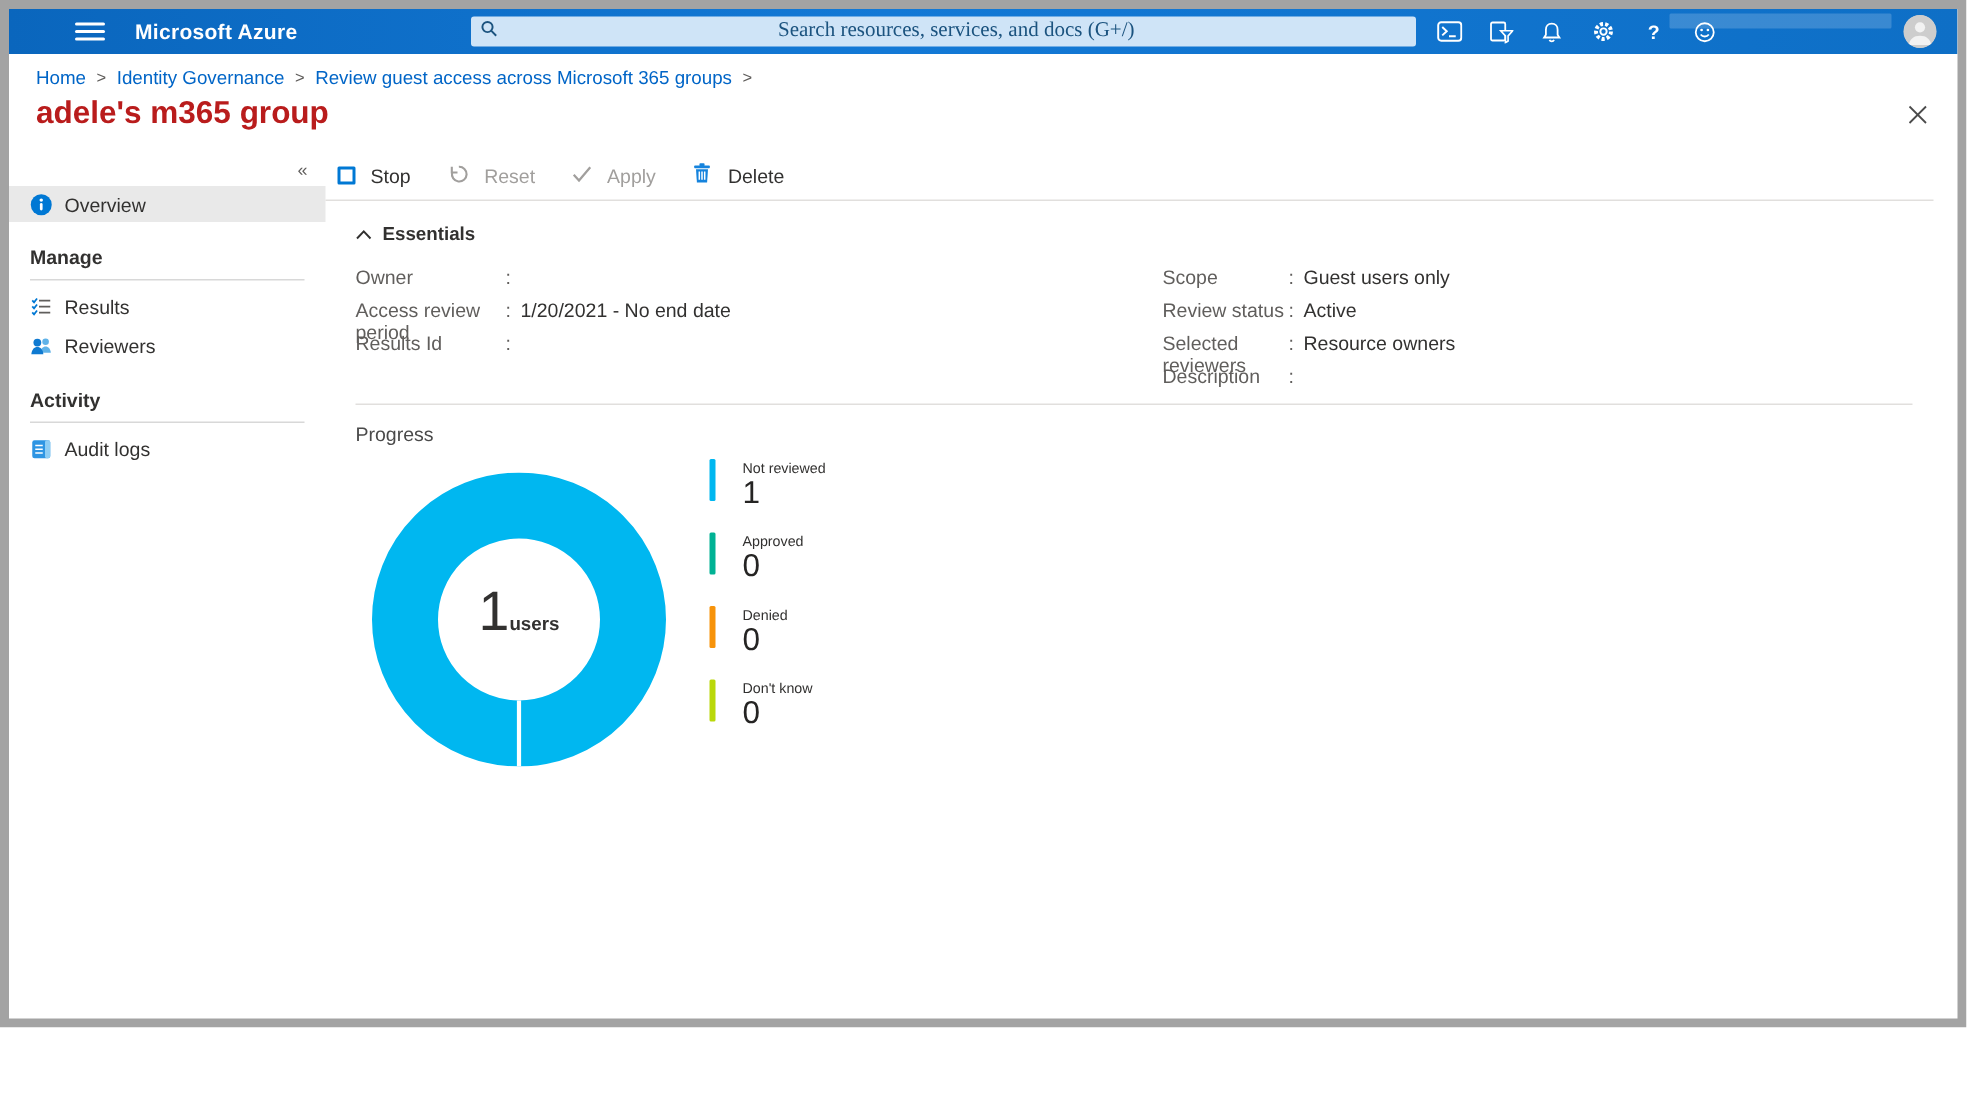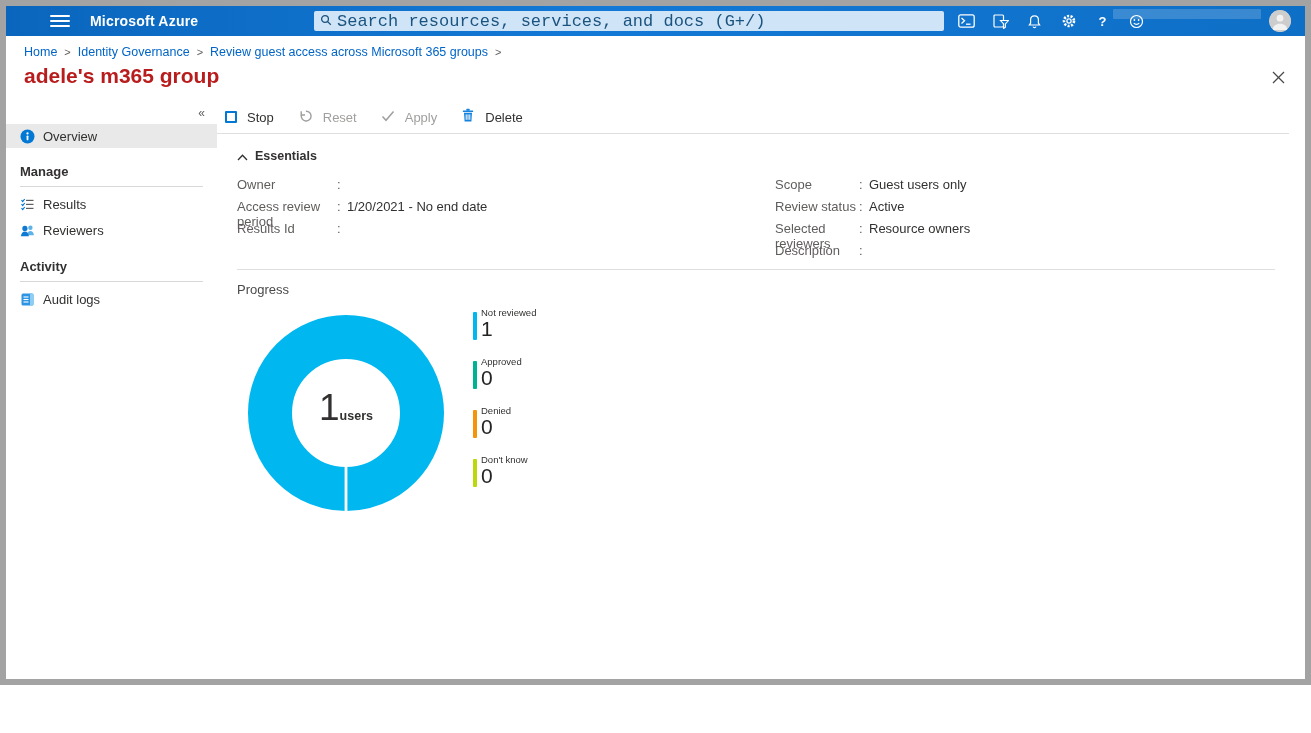--- a/index.html
+++ b/index.html
@@ -25,21 +25,21 @@
   .hamburger { position: absolute; left: 44px; top: 7px; width: 20px; height: 16px; display: flex; flex-direction: column; justify-content: center; gap: 3px; cursor: pointer; }
   .hamburger span { display: block; height: 2px; background: #fff; border-radius: 1px; }
   .brand { position: absolute; left: 84px; top: 7px; font-size: 14px; font-weight: 700; letter-spacing: 0.2px; }
   .searchbox {
     position: absolute; left: 308px; top: 5px; width: 630px; height: 20px;
     background: #cfe4f7; border-radius: 2px;
     display: flex; align-items: center; padding: 0 6px; gap: 5px;
   }
   .searchbox input {
     flex: 1; border: none; outline: none; background: transparent;
-    font-family: Liberation Mono, monospace; font-size: 17px; color: #1b537f;
+    font-family: Liberation Serif, serif; font-size: 14px; color: #1b537f; text-align: center;
   }
   .searchbox input::placeholder { color: #1b537f; opacity: 1; }
   .top-icons { position: absolute; left: 952px; top: 0; height: 30px; display: flex; align-items: center; gap: 17px; }
   .top-icon { width: 17px; height: 17px; display: flex; align-items: center; justify-content: center; cursor: pointer; }
   .help-glyph { font-size: 13px; font-weight: 700; color: #fff; }
   .account { position: absolute; right: 10px; top: 0; height: 30px; }
   .redacted-name { position: absolute; right: 34px; top: 3px; width: 148px; height: 10px; background: rgba(255,255,255,0.18); border-radius: 1px; }
   .directory { position: absolute; right: 38px; top: 15px; font-size: 8.5px; font-weight: 700; letter-spacing: 0.6px; color: #fff; margin-top: 15px; }
   .avatar { position: absolute; right: 4px; top: 4px; width: 22px; height: 22px; border-radius: 50%; background: #cdcdcd; overflow: hidden; cursor: pointer; }
 
@@ -81,21 +81,21 @@
   .ess-label { color: #605e5c; flex: none; }
   .ess-col-left .ess-label { width: 100px; }
   .ess-col-right .ess-label { width: 84px; }
   .ess-colon { color: #605e5c; width: 10px; flex: none; }
   .ess-value { color: #323130; }
   .ess-divider { border: none; border-top: 1px solid #e1dfdd; margin: 4px 30px 0 20px; }
 
   .progress-title { margin: 12px 0 0 20px; font-size: 13px; color: #4a4a4a; }
   .progress-area { display: flex; margin: 18px 0 0 31px; }
   .legend { margin: -9px 0 0 29px; }
-  .legend-item { display: flex; gap: 4px; margin-bottom: 15px; align-items: flex-end; }
+  .legend-item { display: flex; gap: 18px; margin-bottom: 15px; }
   .legend-bar { width: 4px; height: 28px; border-radius: 1px; flex: none; }
   .legend-label { font-size: 9.5px; color: #323130; padding-top: 1px; }
   .legend-value { font-size: 21px; color: #252423; line-height: 1.05; }
 </style>
 </head>
 <body>
 
 <div class="window">
 
   <div class="topbar">

